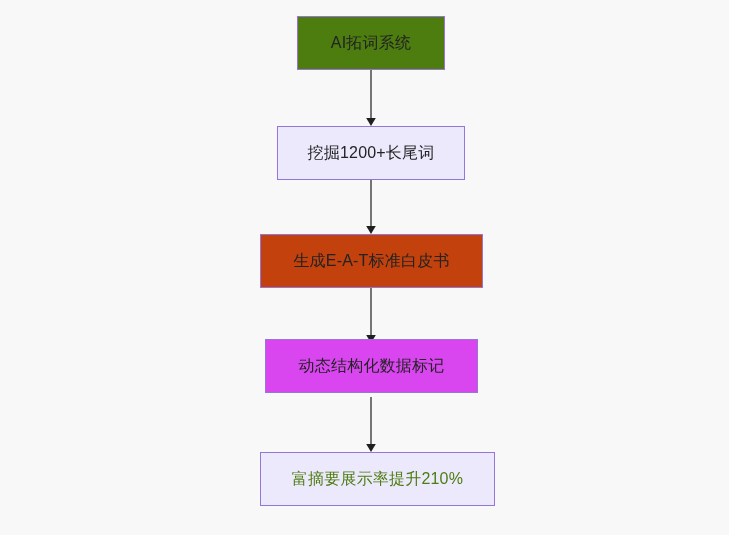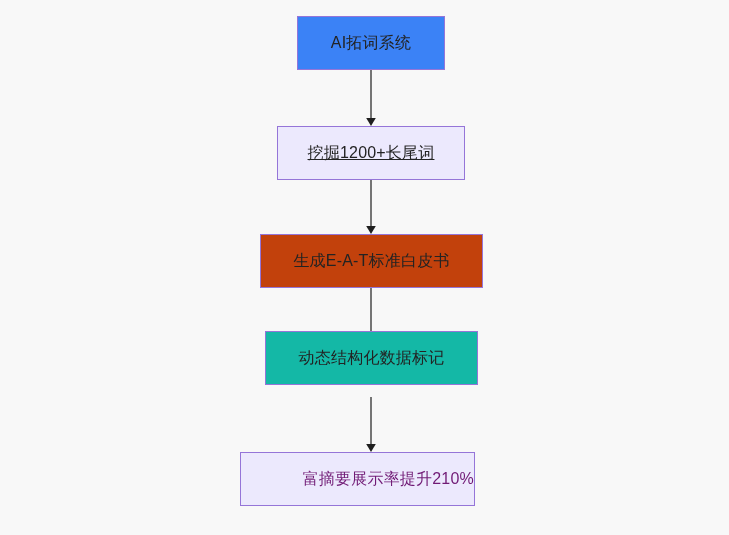--- a/index.html
+++ b/index.html
@@ -66,28 +66,28 @@
         <line x1="9" y1="0" x2="9" y2="48" stroke="#757575" stroke-width="2"></line>
         <polygon points="4.2,47 13.8,47 9,55" fill="#1f1f1f"></polygon>
       </svg>
     </div>
     <div class="edge" style="left: 362px; top: 397px; height: 55px;">
       <svg width="18" height="55" viewBox="0 0 18 55">
         <line x1="9" y1="0" x2="9" y2="48" stroke="#757575" stroke-width="2"></line>
         <polygon points="4.2,47 13.8,47 9,55" fill="#1f1f1f"></polygon>
       </svg>
     </div>
-    <div class="node" style="left: 297px; top: 16px; width: 148px; height: 54px; background: #3b82f6; border-color: rgb(149, 117, 216); color: rgb(35, 35, 35);">
+    <div class="node" style="left: 297px; top: 16px; width: 148px; height: 54px; background: #4d7c0f; border-color: rgb(149, 117, 216); color: rgb(35, 35, 35);">
       <span class="node-label">AI拓词系统</span>
     </div>
-    <div class="node" style="left: 277px; top: 126px; width: 188px; height: 54px; background: rgb(236, 233, 253); border-color: rgb(149, 117, 216); color: rgb(35, 35, 35); text-decoration: underline;">
+    <div class="node" style="left: 277px; top: 126px; width: 188px; height: 54px; background: rgb(236, 233, 253); border-color: rgb(149, 117, 216); color: rgb(35, 35, 35);">
       <span class="node-label">挖掘1200+长尾词</span>
     </div>
     <div class="node" style="left: 260px; top: 234px; width: 223px; height: 54px; background: #c2410c; border-color: rgb(149, 117, 216); color: rgb(35, 35, 35);">
       <span class="node-label">生成E-A-T标准白皮书</span>
     </div>
-    <div class="node" style="left: 265px; top: 331px; width: 213px; height: 54px; background: #14b8a6; border-color: rgb(149, 117, 216); color: rgb(35, 35, 35);">
+    <div class="node" style="left: 265px; top: 339px; width: 213px; height: 54px; background: #d946ef; border-color: rgb(149, 117, 216); color: rgb(35, 35, 35);">
       <span class="node-label">动态结构化数据标记</span>
     </div>
-    <div class="node" style="left: 240px; top: 452px; width: 235px; height: 54px; background: rgb(236, 233, 253); border-color: rgb(149, 117, 216); color: #701a75; justify-content: flex-end;">
+    <div class="node" style="left: 260px; top: 452px; width: 235px; height: 54px; background: rgb(236, 233, 253); border-color: rgb(149, 117, 216); color: #4d7c0f;">
       <span class="node-label">富摘要展示率提升210%</span>
     </div>
   </div>
 
 </body></html>

